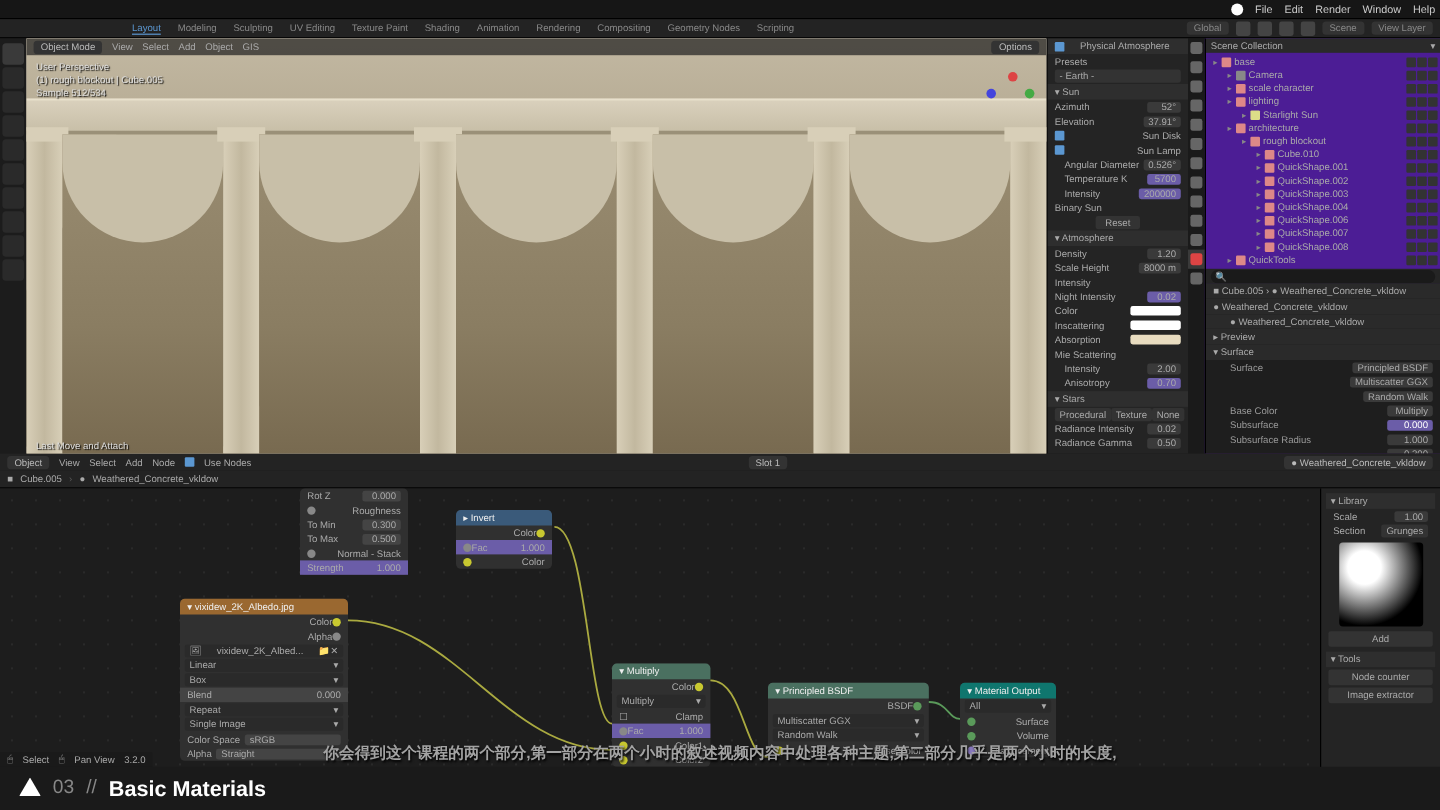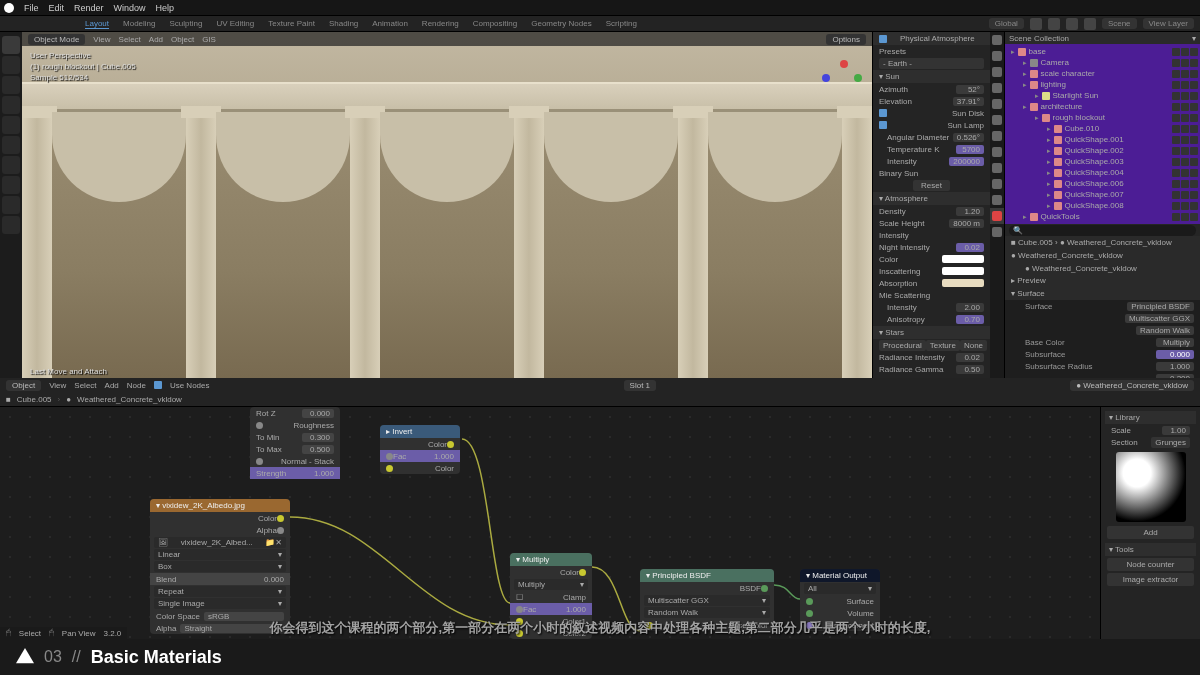--- a/index.html
+++ b/index.html
@@ -1,22 +1,22 @@
 <!DOCTYPE html>
 <html><head>
 <meta charset="utf-8">
 <style>
 * { margin: 0; padding: 0; box-sizing: border-box; font-family: Arial, sans-serif; }
 body { background: #1c1c1c; color: #aaa; font-size: 9px; width: 1200px; height: 675px; overflow: hidden; position: relative; }
 
-.topbar { height: 16px; background: #161616; display: flex; align-items: center; padding: 0 4px; gap: 10px; border-bottom: 1px solid #000; }
+.topbar { height: 16px; background: #161616; display: flex; align-items: center; padding: 0 4px; gap: 10px; border-bottom: 1px solid #000; justify-content: flex-end; }
 .topbar .logo { width: 10px; height: 10px; background: #fff; border-radius: 50%; }
 .topbar span { color: #ccc; cursor: pointer; }
 
-.workspace-tabs { height: 16px; background: #232323; display: flex; align-items: center; gap: 14px; padding-left: 85px; border-bottom: 1px solid #000; font-size: 8px; }
+.workspace-tabs { height: 16px; background: #232323; display: flex; align-items: center; gap: 14px; padding-left: 110px; border-bottom: 1px solid #000; font-size: 8px; }
 .workspace-tabs span { color: #888; cursor: pointer; }
 .workspace-tabs span.active { color: #5B97D1; border-bottom: 1px solid #5B97D1; }
 .ws-right { margin-left: auto; display: flex; gap: 6px; padding-right: 6px; align-items: center; }
 .ws-pill { background: #333; padding: 1px 6px; border-radius: 3px; color: #bbb; }
 .ws-icon { width: 12px; height: 12px; background: #444; border-radius: 2px; }
 
 .main-area { display: flex; height: 346px; }
 .toolbar-left { width: 22px; background: #1c1c1c; display: flex; flex-direction: column; gap: 2px; padding-top: 4px; align-items: center; }
 .tool-btn { width: 18px; height: 18px; background: #2a2a2a; border-radius: 3px; cursor: pointer; }
 .tool-btn.cursor { background: #3a3a3a; }
@@ -90,21 +90,21 @@
 .node-area { height: 247px; background: #1a1a1a; display: flex; border-top: 1px solid #000; }
 .node-toolbar { height: 14px; background: #232323; display: flex; align-items: center; gap: 8px; padding: 0 6px; font-size: 8px; width: 100%; }
 .node-toolbar .check { width: 8px; height: 8px; background: #5B97D1; border-radius: 1px; }
 .node-editor { flex: 1; position: relative; background: #1d1d1d; background-image: radial-gradient(circle, #2a2a2a 1px, transparent 1px); background-size: 20px 20px; }
 
 .node { position: absolute; background: #303030; border-radius: 4px; font-size: 8px; min-width: 80px; }
 .node-header { padding: 2px 6px; border-radius: 4px 4px 0 0; color: #eee; }
 .node-header.orange { background: #9a6830; }
 .node-header.teal { background: #4a7060; }
 .node-header.blue { background: #3a5a7a; }
-.node-header.maroon { background: #0f172a; }
+.node-header.maroon { background: #0f766e; }
 .node-row { display: flex; justify-content: space-between; align-items: center; padding: 1px 6px; height: 12px; }
 .socket { width: 7px; height: 7px; border-radius: 50%; background: #ccc; }
 .socket.yellow { background: #c8c830; }
 .socket.purple { background: #8a7abf; }
 .socket.gray { background: #888; }
 .socket.green { background: #5a9a5a; }
 .node-val { background: #444; padding: 0 4px; border-radius: 2px; min-width: 32px; text-align: right; }
 .node-dropdown { background: #2a2a2a; padding: 1px 4px; border-radius: 2px; margin: 1px 4px; display: flex; justify-content: space-between; }
 
 .node-side { width: 100px; background: #242424; border-left: 1px solid #000; padding: 4px; font-size: 8px; }

